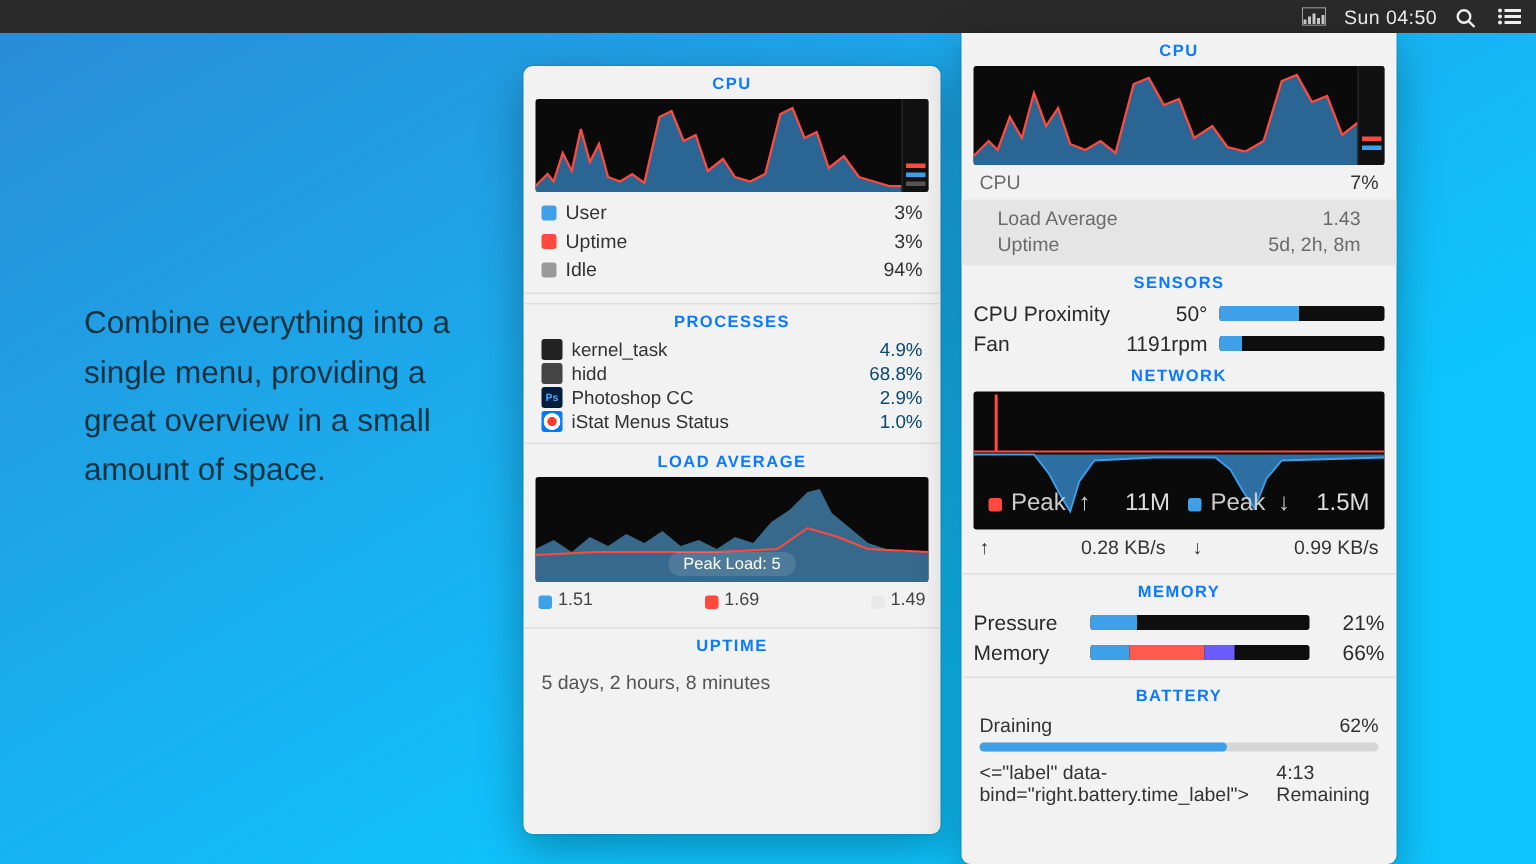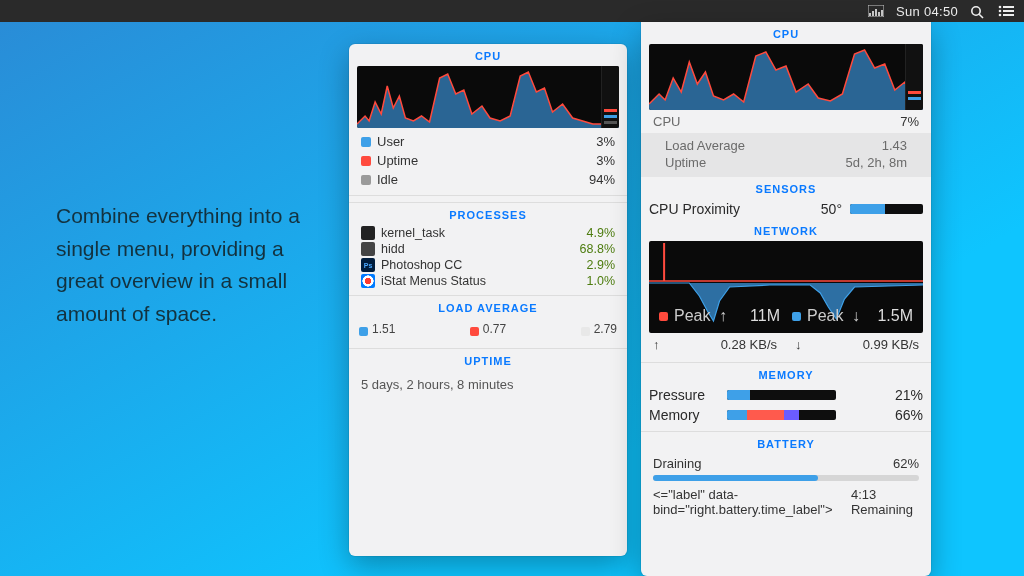--- a/index.html
+++ b/index.html
@@ -76,21 +76,21 @@
   .row .label { flex:1; }
   .row .val { color:#333; }
   .swatch.blue{background:#3ea0e8;} .swatch.red{background:#ff4a3d;} .swatch.grey{background:#9a9a9a;}
   .swatch.white{background:#e8e8e8;}
 
   .divider { height:1px; background:#ddd; margin: 6px 0 0; }
 
   .proc-row { display:flex; align-items:center; padding:1px 12px; font-size:12.5px; color:#333;}
   .proc-row .ico { width:14px; height:14px; margin-right:6px; border-radius:2px; display:inline-block;}
   .proc-row .label{flex:1;}
-  .proc-row .val{color:#4d7c0f;}
+  .proc-row .val{color:#0c4a6e;}
 
   .blk { background:#222; } .blk2{ background:#444;}
   .ico.ps{ background:#001d3d; position:relative;}
   .ico.ps::after{content:"Ps"; position:absolute; inset:0; display:flex;align-items:center;justify-content:center;color:#4aa8ff;font-size:7px;font-weight:700;}
   .ico.istat{ background: radial-gradient(circle, #ff3b30 0 30%, #fff 32% 55%, #007aff 58% 100%); }
 
   .peak-pill {
     position:absolute; bottom:4px; left:50%; transform:translateX(-50%);
     background: rgba(255,255,255,0.12); color:#fff; font-size:11px;
     padding:2px 10px; border-radius:10px;
@@ -103,21 +103,21 @@
   .footer-line { padding: 6px 12px 10px; font-size:13px; color:#555;}
 
   
   .panel-right .graph-cpu { height:66px; }
   .greyband { background:#e5e5e6; padding:4px 12px 6px; }
   .greyband .row { padding:1px 0; }
   .greyband .label,.greyband .val{ color:#6b6b6b; }
 
   .meter-row { display:flex; align-items:center; padding:2px 8px; font-size:14px; gap:8px;}
   .meter-row .label{ width:92px;}
-  .meter-row .val  { width:56px; text-align:right;margin-left:37px;}
+  .meter-row .val  { width:56px; text-align:right;}
   .meter { flex:1; height:10px; background:#0e0e0e; border-radius:2px; position:relative; overflow:hidden;}
   .meter .seg{position:absolute;top:0;bottom:0;}
 
   .net-legend { display:flex; align-items:flex-start; padding:2px 10px 4px; font-size:16px; color:#ccc;
                 position:absolute; bottom:4px; left:0; right:0;}
   .net-legend .sw{width:9px;height:9px;border-radius:2px;margin-right:4px;}
   .net-legend > div{display:flex;align-items:center; gap:2px; flex:1;}
   .net-legend .v{ color:#ddd; }
 
   .kb-row{ display:flex; padding:4px 12px; font-size:13px; color:#333;}
@@ -210,32 +210,39 @@
       <span class="label">Photoshop CC</span>
       <span class="val">2.9%</span>
     </div>
   <div class="proc-row">
       <span class="ico istat"></span>
       <span class="label">iStat Menus Status</span>
       <span class="val">1.0%</span>
     </div>
   <div class="divider"></div>
   <div class="section-header">LOAD AVERAGE</div>
+  <div class="graph tall">
+    <svg width="100%" height="100%" viewBox="0 0 260 70" preserveAspectRatio="none">
+      <path d="M0,48 L12,42 24,50 36,40 48,46 60,38 72,44 84,36 96,46 108,42 120,48 132,40 144,44 156,30 168,22 180,10 188,8 196,24 208,34 220,44 232,48 244,50 260,50 L260,70 L0,70 Z" fill="#3a6f95" opacity="0.95"></path>
+      <path d="M0,52 L40,50 80,50 120,50 160,48 180,34 200,40 220,48 260,50" fill="none" stroke="#ff4a3d" stroke-width="1.3"></path>
+    </svg>
+    <div class="peak-pill">Peak Load: 5</div>
+  </div>
   <div class="triple">
     <div>
         <span class="swatch blue"></span>
         <span>1.51</span>
       </div>
     <div style="justify-content:center">
         <span class="swatch red"></span>
-        <span>0.77</span>
+        <span>1.69</span>
       </div>
     <div style="justify-content:flex-end">
         <span class="swatch white"></span>
-        <span>2.79</span>
+        <span>1.49</span>
       </div>
   </div>
   <div class="divider"></div>
   <div class="section-header">UPTIME</div>
   <div class="footer-line">5 days, 2 hours, 8 minutes</div>
 </div>
 
 <div class="panel panel-right">
   <div class="section-header">CPU</div>
   <div class="graph graph-cpu">
@@ -261,20 +268,27 @@
         <span class="label">Uptime</span>
         <span class="val">5d, 2h, 8m</span>
       </div>
   </div>
   <div class="section-header">SENSORS</div>
   <div class="meter-row">
     <span class="label">CPU Proximity</span>
     <span class="val">50°</span>
     <div class="meter">
         <div class="seg" style="left:0;width:48%;background:#3ea0e8"></div>
+      </div>
+  </div>
+  <div class="meter-row">
+    <span class="label">Fan</span>
+    <span class="val">1191rpm</span>
+    <div class="meter">
+        <div class="seg" style="left:0;width:14%;background:#3ea0e8"></div>
       </div>
   </div>
   <div class="section-header">NETWORK</div>
   <div class="graph" style="height:92px;">
     <svg width="100%" height="100%" viewBox="0 0 272 92" preserveAspectRatio="none">
       <line x1="0" y1="40" x2="272" y2="40" stroke="#ff4a3d" stroke-width="1.3"></line>
       <rect x="14" y="2" width="2" height="38" fill="#ff4a3d"></rect>
       <path d="M0,42 L40,42 50,55 58,70 64,80 70,60 80,46 120,44 160,44 170,52 178,66 186,78 194,58 204,46 272,44 L272,42 Z" fill="#2d6fa3"></path>
       <path d="M0,42 L40,42 50,55 58,70 64,80 70,60 80,46 120,44 160,44 170,52 178,66 186,78 194,58 204,46 272,44" fill="none" stroke="#3ea0e8" stroke-width="1.2"></path>
     </svg>

